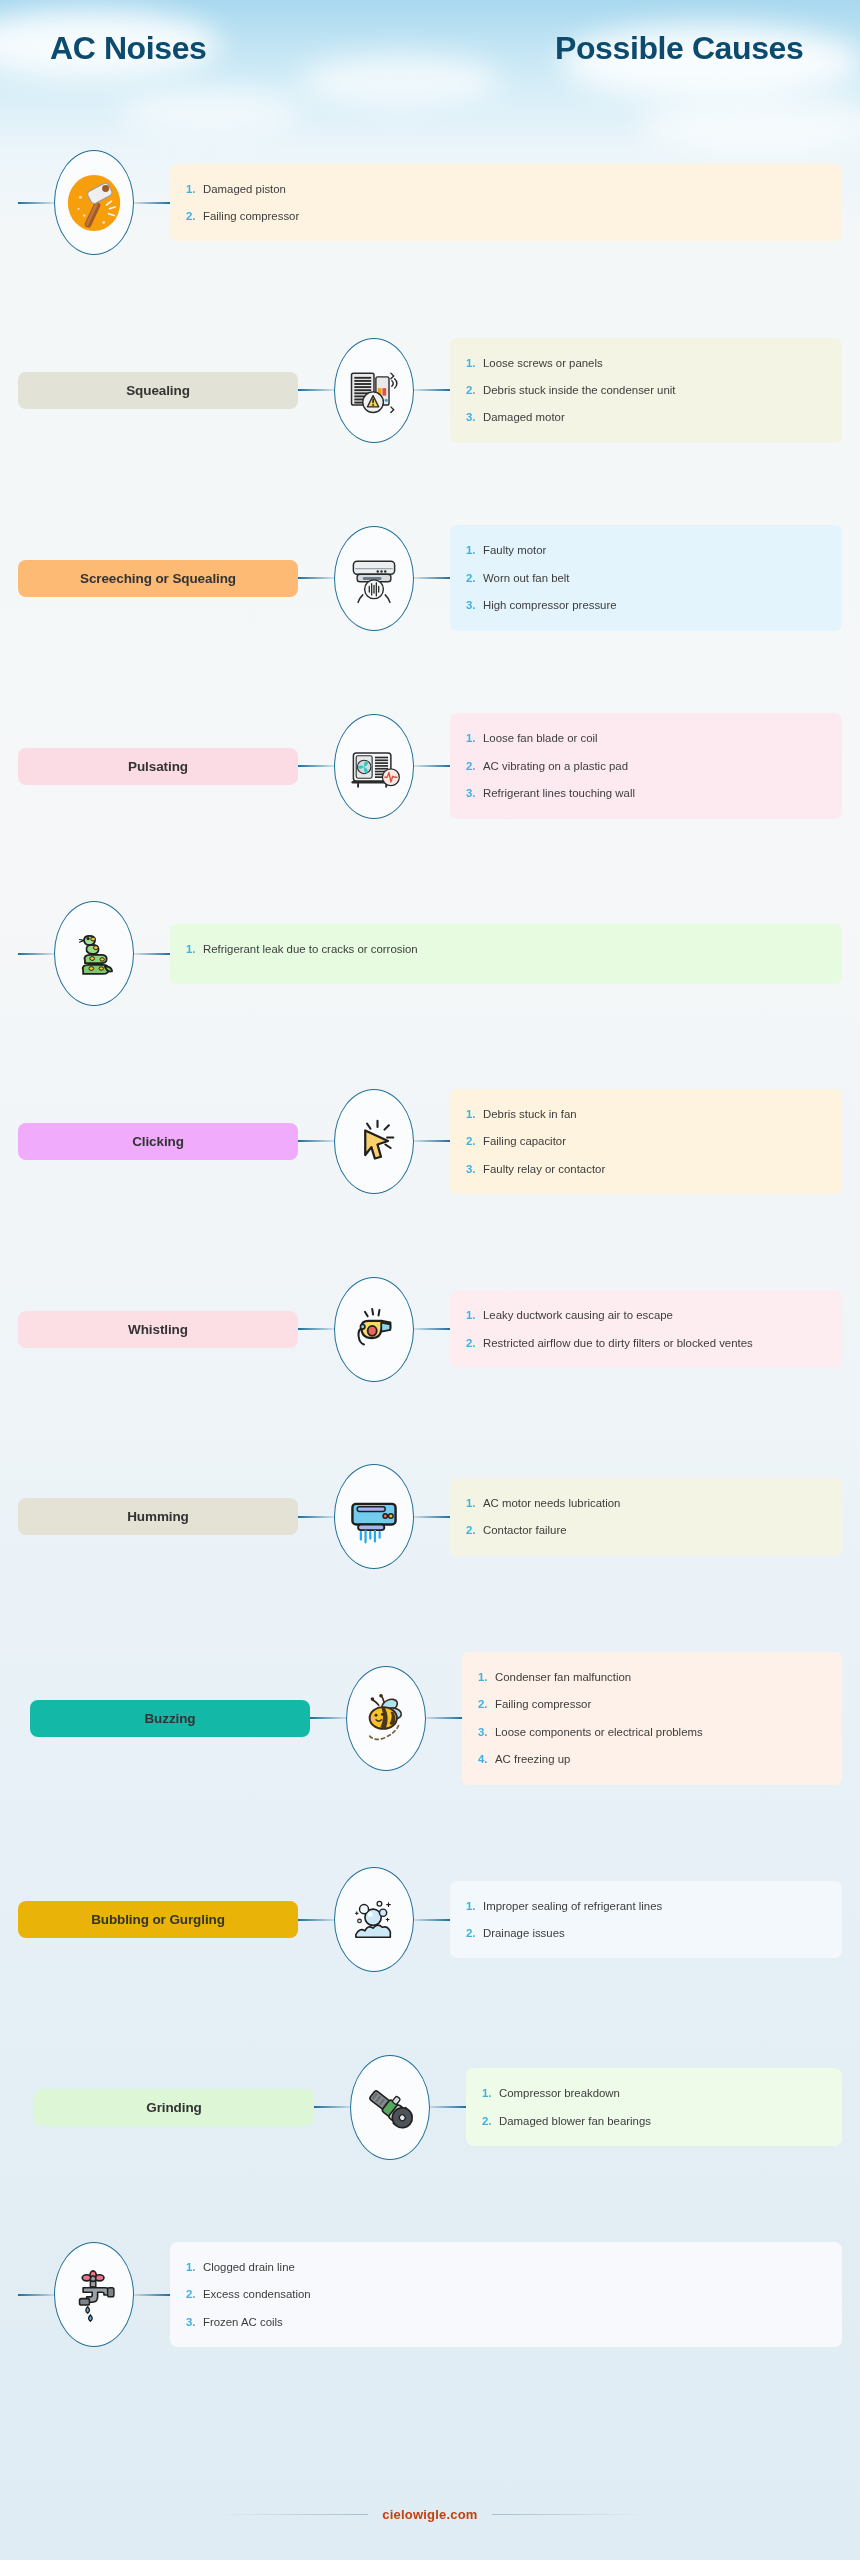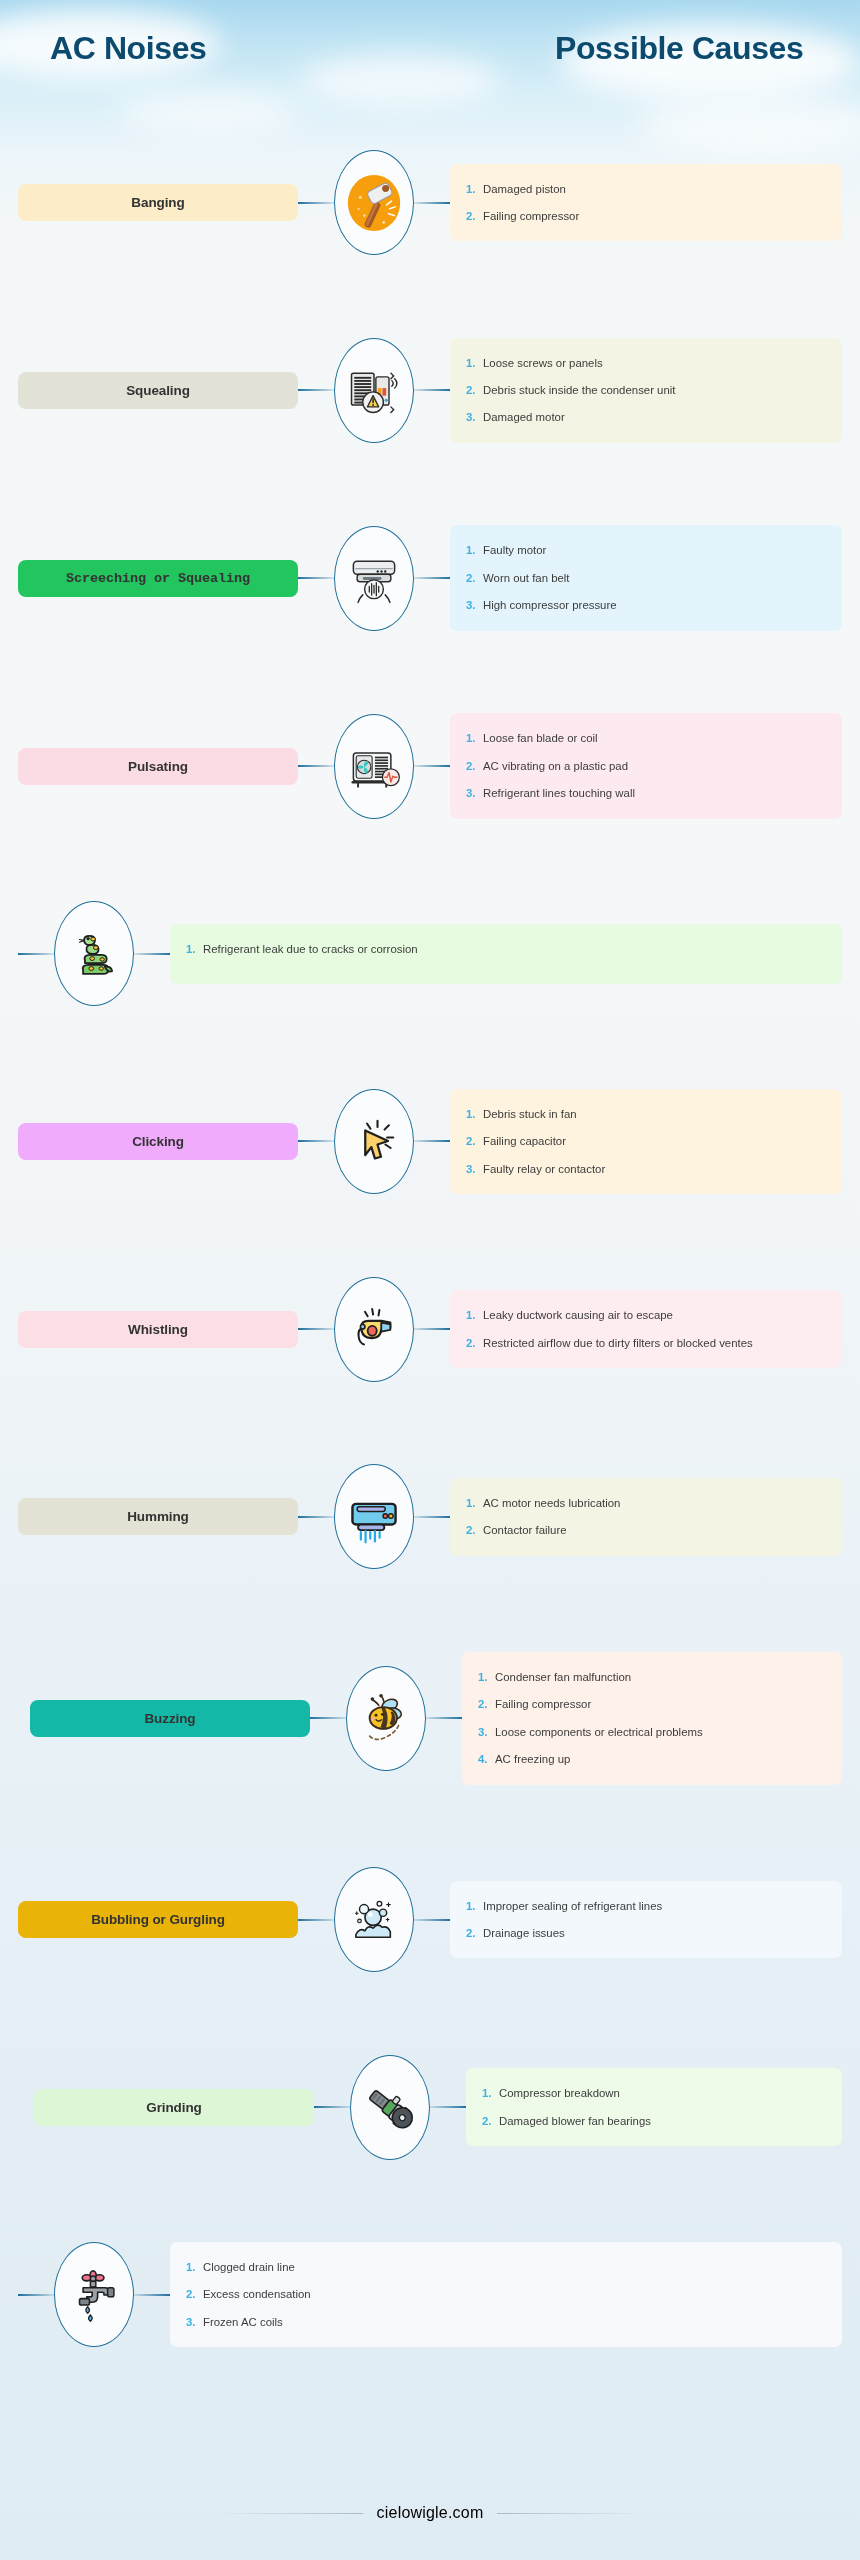--- a/index.html
+++ b/index.html
@@ -148,44 +148,44 @@
   }
   .footer .rule {
     width: 150px;
     height: 1px;
     background: linear-gradient(to right, rgba(120,150,170,0), rgba(120,150,170,.55));
   }
   .footer .rule.r2 {
     background: linear-gradient(to left, rgba(120,150,170,0), rgba(120,150,170,.55));
   }
   .footer .site {
-    font-size: 16px;
-    color: #000000;
+    font-size: 13px;
+    color: #c2410c;
     letter-spacing: .2px;
+    font-weight: bold;
   }
 </style>
 </head>
 <body>
 
 <div id="bg"></div>
 <div class="cloud c1"></div>
 <div class="cloud c2"></div>
 <div class="cloud c3"></div>
 <div class="cloud c4"></div>
 <div class="cloud c5"></div>
 
 <div id="content">
   <div class="headings">
     <div class="heading left">AC Noises</div>
     <div class="heading right">Possible Causes</div>
   </div>
 
   <div id="rows" style="padding-top: 72px;">
       <div class="row" style="margin-bottom: 82.5078px;">
-        <div class="noise-pill" style="background: rgb(253, 236, 200);">Banging</div>
         <div class="conn"></div>
         <div class="icon-bubble">
           <span>
             <svg width="62" height="62" viewBox="0 0 64 64">
               <ellipse cx="32" cy="32" rx="27" ry="29" fill="#F79E0C"></ellipse>
               <g>
                 <rect x="27" y="30" width="7" height="28" rx="3" transform="rotate(25 30 44)" fill="#A05A25"></rect>
                 <rect x="28" y="31" width="3" height="26" rx="1.5" transform="rotate(25 30 44)" fill="#C2743A"></rect>
                 <rect x="26" y="15" width="24" height="14" rx="4" transform="rotate(-28 38 22)" fill="#EFEFEF" stroke="#9a9a9a" stroke-width="1.2"></rect>
                 <circle cx="44" cy="17" r="3.6" fill="#A05A25"></circle>
@@ -265,21 +265,21 @@
             <span class="cause-num">2.</span>
             <span class="cause-text">Debris stuck inside the condenser unit</span>
           </div>
           <div class="cause-item">
             <span class="cause-num">3.</span>
             <span class="cause-text">Damaged motor</span>
           </div>
         </div>
       </div>
       <div class="row" style="margin-bottom: 82.5078px;">
-        <div class="noise-pill" style="background: #22c55e; font-family: Liberation Mono, monospace;">Screeching or Squealing</div>
+        <div class="noise-pill" style="background: #fdba74;">Screeching or Squealing</div>
         <div class="conn"></div>
         <div class="icon-bubble">
           <span>
             <svg width="60" height="60" viewBox="0 0 64 64">
               <rect x="10" y="14" width="44" height="14" rx="4" fill="#eceff1" stroke="#2b2b2b" stroke-width="1.6"></rect>
               <line x1="12" y1="22" x2="52" y2="22" stroke="#9aa4ab" stroke-width="1.4"></line>
               <g fill="#2b2b2b">
                 <circle cx="36" cy="25" r="1.3"></circle>
                 <circle cx="40" cy="25" r="1.3"></circle>
                 <circle cx="44" cy="25" r="1.3"></circle>

